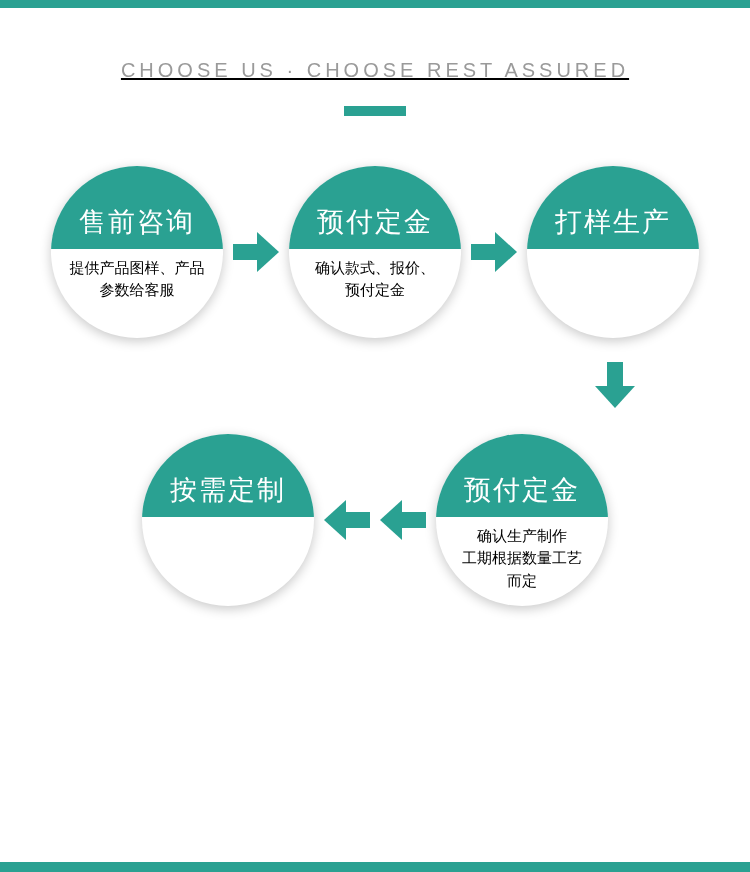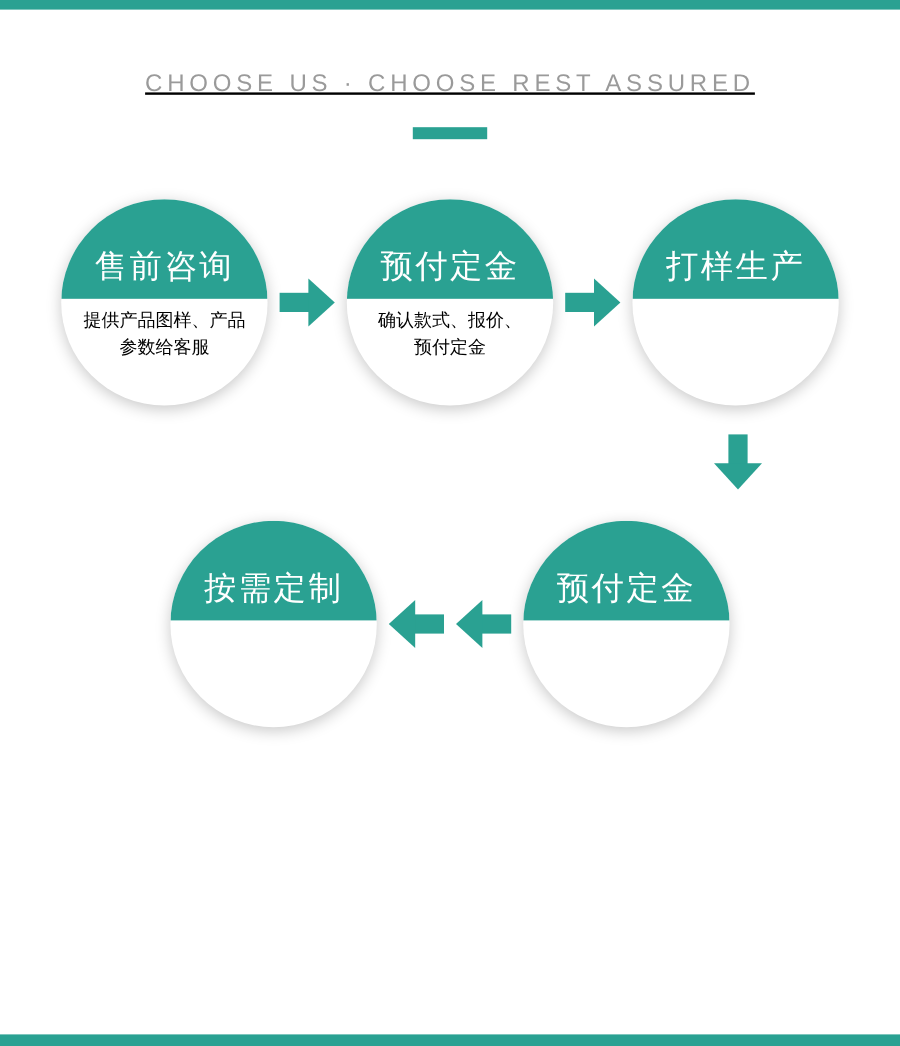--- a/index.html
+++ b/index.html
@@ -190,20 +190,25 @@
         <div class="head"></div>
       </div>
     </div>
 
     <div class="flow-row reverse">
 
       <div class="step-circle">
         <div class="circle-top">
           <span class="step-title">预付定金</span>
         </div>
+        <div class="circle-bottom">
+          <span class="step-desc">确认生产制作
+工期根据数量工艺
+而定</span>
+        </div>
       </div>
 
       <div class="arrow left">
         <div class="shaft"></div>
         <div class="head"></div>
       </div>
 
 
       <div class="arrow left">
         <div class="shaft"></div>

